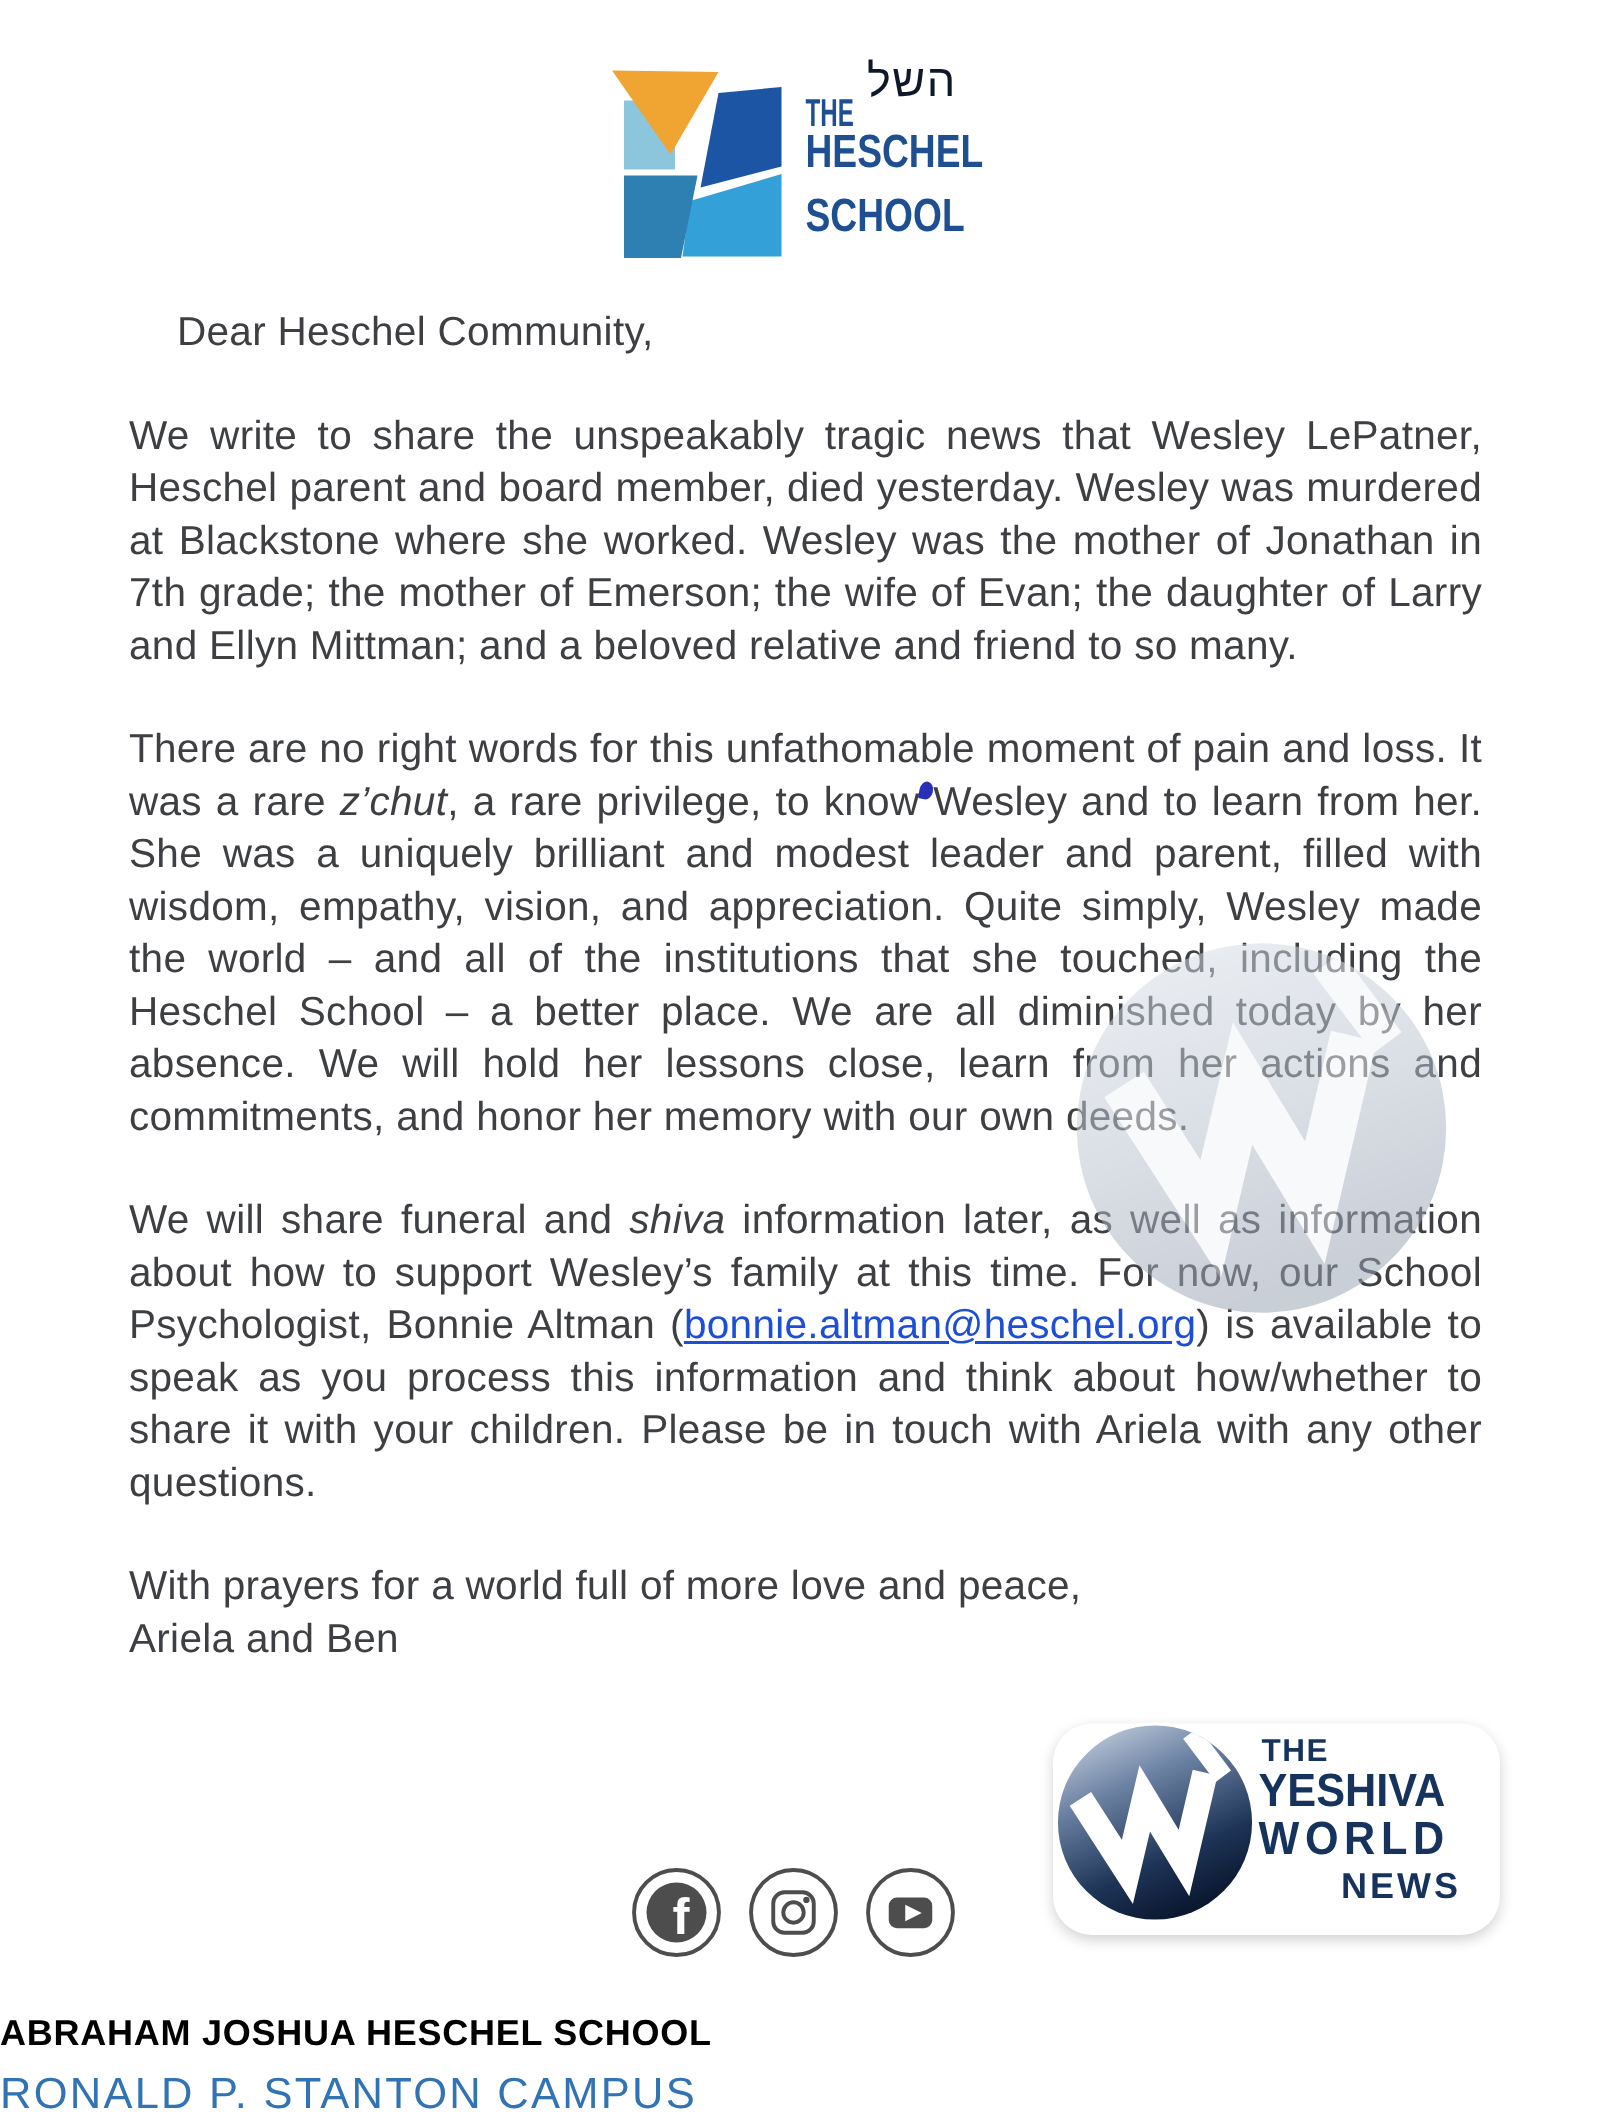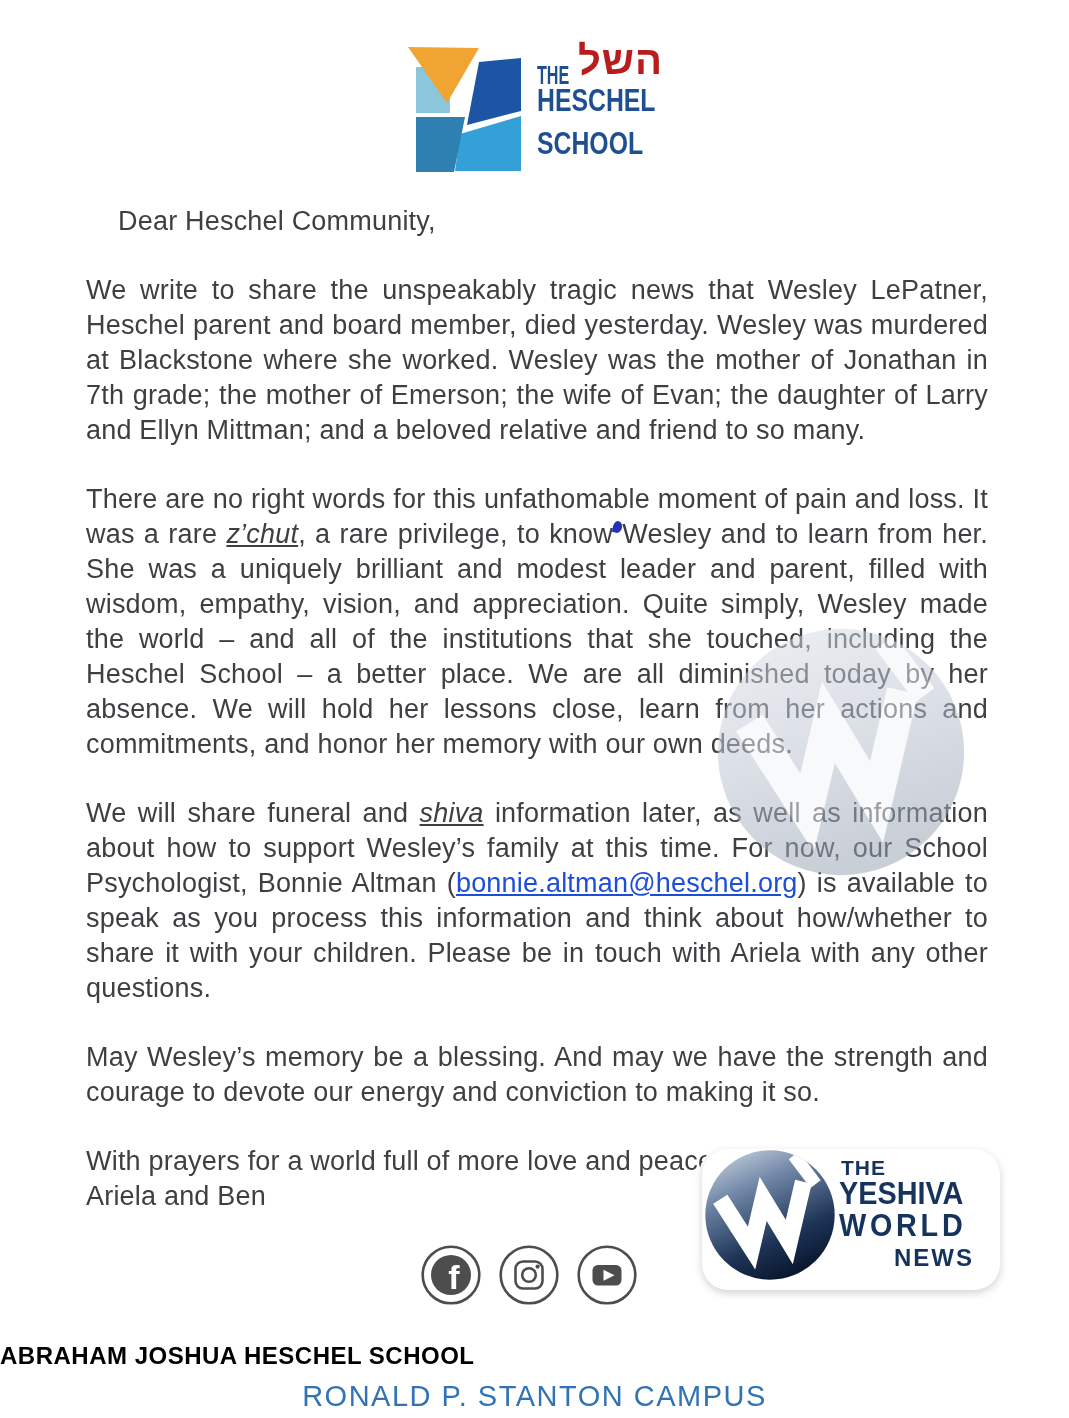--- a/index.html
+++ b/index.html
@@ -10,36 +10,36 @@
     font-family: "Liberation Sans", sans-serif;
     overflow: hidden;
   }
 
   
   .school-logo { position: absolute; left: 402px; top: 36px; width: 270px; height: 135px; }
   .logo-mark { position: absolute; left: 0; top: 1px; }
   .logo-text { position: absolute; left: 134px; top: 0; width: 136px; height: 135px; color: #1d4f91; }
   .logo-row-the { position: absolute; left: 1px; top: 24px; font-size: 26px; font-weight: 700;
                   transform: scaleX(0.62); transform-origin: left bottom; letter-spacing: 0; }
-  .logo-hebrew  { position: absolute; left: 42px; top: 2px; font-size: 40px; font-weight: 700;
-                  color: #b91c1c; letter-spacing: 1px; }
+  .logo-hebrew  { position: absolute; left: 42px; top: 2px; font-size: 30px; font-weight: 400;
+                  color: #0f172a; letter-spacing: 1px; }
   .logo-row-heschel { position: absolute; left: 1px; top: 47px; font-size: 31px; font-weight: 600;
                   transform: scaleX(0.80); transform-origin: left top; }
   .logo-row-school  { position: absolute; left: 1px; top: 90px; font-size: 31px; font-weight: 600;
                   transform: scaleX(0.80); transform-origin: left top; }
 
   
   .letter {
     position: absolute; left: 86px; top: 204px; width: 902px;
     font-size: 27px; line-height: 35px; color: #3d3f42;
     text-align: justify; letter-spacing: 0.2px;
   }
   .letter p { margin: 0 0 34px 0; }
   .letter .salutation { text-align: left; margin-left: 32px; }
-  .letter em { font-style: italic; text-decoration: underline; }
+  .letter em { font-style: italic; }
   .email-link { color: #1d4ed8; text-decoration: underline; cursor: pointer; }
 
   
   .text-cursor {
     position: absolute; left: 613px; top: 521px; width: 9px; height: 12px;
     background: #2a2fb8; border-radius: 50% 50% 50% 10%;
     transform: rotate(12deg); z-index: 3;
   }
 
   
@@ -67,21 +67,21 @@
   .ywn-news    { position: absolute; right: 18px; top: 88px; font-size: 24px; font-weight: 700; letter-spacing: 2px; }
 
   
   .footer-line1 {
     position: absolute; left: 0; top: 1342px; width: 100%;
     text-align: left; font-size: 24px; font-weight: 700;
     color: #000000; letter-spacing: 0.5px;
   }
   .footer-line2 {
     position: absolute; left: 0; top: 1380px; width: 100%;
-    text-align: center; font-size: 29px; font-weight: 400;
+    font-size: 29px; font-weight: 400;
     color: #3173b3; letter-spacing: 1.5px;
   }
 </style>
 </head>
 <body>
 
 <div class="school-logo">
   <svg class="logo-mark" width="120" height="136" viewBox="0 0 120 136">
     <polygon points="14,30 48,30 48,76 14,76" fill="#8cc6dc"></polygon>
     <polygon points="6,10 77,11 45,66" fill="#f0a432"></polygon>
@@ -95,21 +95,20 @@
     <span class="logo-row-heschel">HESCHEL</span>
     <span class="logo-row-school">SCHOOL</span>
   </div>
 </div>
 
 <div class="letter">
   <p class="salutation">Dear Heschel Community,</p>
   <p><span>We write to share the unspeakably tragic news that Wesley LePatner, Heschel parent and board member, died yesterday. Wesley was murdered at Blackstone where she worked. Wesley was the mother of Jonathan in 7th grade; the mother of Emerson; the wife of Evan; the daughter of Larry and Ellyn Mittman; and a beloved relative and friend to so many.</span></p>
   <p><span>There are no right words for this unfathomable moment of pain and loss. It was a rare </span><em>z’chut</em><span>, a rare privilege, to know Wesley and to learn from her. She was a uniquely brilliant and modest leader and parent, filled with wisdom, empathy, vision, and appreciation. Quite simply, Wesley made the world – and all of the institutions that she touched, including the Heschel School – a better place. We are all diminished today by her absence. We will hold her lessons close, learn from her actions and commitments, and honor her memory with our own deeds.</span></p>
   <p><span>We will share funeral and </span><em>shiva</em><span> information later, as well as information about how to support Wesley’s family at this time. For now, our School Psychologist, Bonnie Altman (</span><a class="email-link">bonnie.altman@heschel.org</a><span>) is available to speak as you process this information and think about how/whether to share it with your children. Please be in touch with Ariela with any other questions.</span></p>
-  <p><span>May Wesley’s memory be a blessing. And may we have the strength and courage to devote our energy and conviction to making it so.</span></p>
   <p><span>With prayers for a world full of more love and peace,</span><br><span>Ariela and Ben</span></p>
 </div>
 
 <div class="text-cursor"></div>
 
 <svg class="ywn-watermark" viewBox="0 0 132 132">
   <defs>
     <linearGradient id="wmGrad" x1="0" y1="0" x2="0.35" y2="1">
       <stop offset="0" stop-color="#dde2e9"></stop>
       <stop offset="0.5" stop-color="#bec7d3"></stop>

